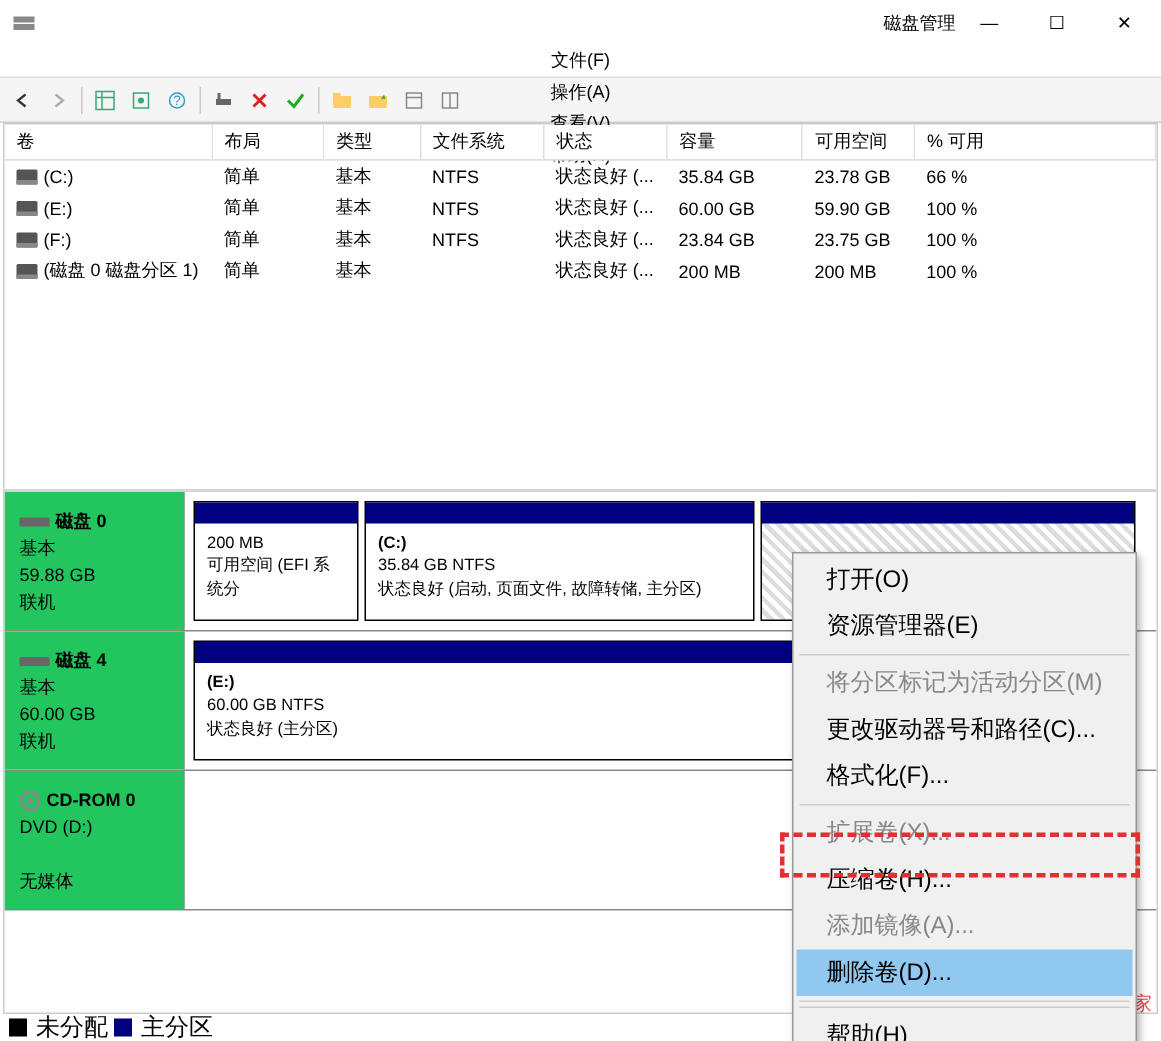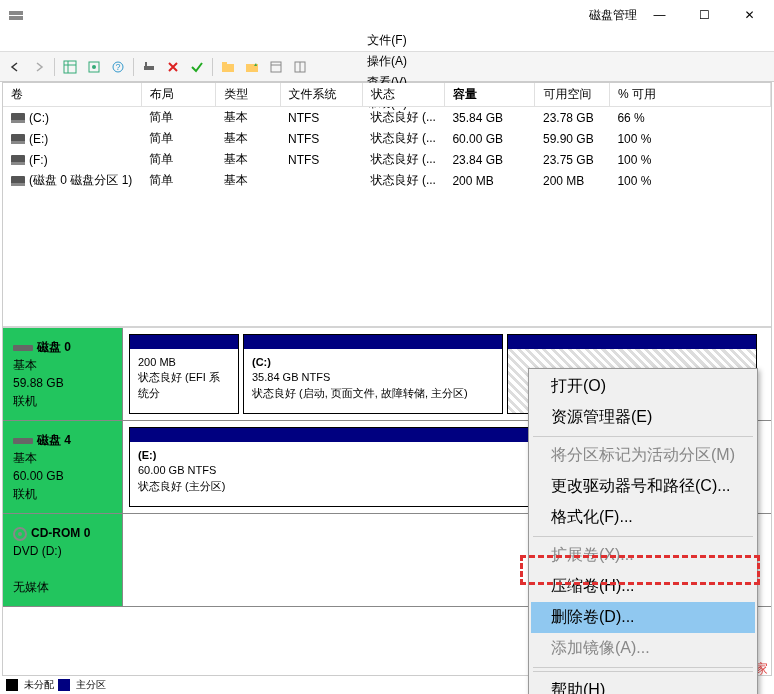--- a/index.html
+++ b/index.html
@@ -36,21 +36,21 @@
 .disk-name { font-weight: bold; }
 .disk-info div { line-height: 1.5; }
 .disk-bar { flex: 1; display: flex; gap: 4px; padding: 6px; position: relative; }
 .partition { border: 1px solid #000; display: flex; flex-direction: column; }
 .partition .p-header { height: 14px; }
 .partition.primary .p-header { background: #000080; }
 .partition.selected { background: repeating-linear-gradient(45deg, #fff, #fff 3px, #ddd 3px, #ddd 6px); }
 .partition .p-body { padding: 6px 8px; flex: 1; font-size: 11px; line-height: 1.4; }
 .partition .p-title { font-weight: bold; }
 
-.statusbar { height: 18px; display: flex; align-items: center; padding: 0 6px; font-size: 10px; gap: 4px; }
+.statusbar { height: 18px; display: flex; align-items: center; padding: 0 6px; font-size: 16px; gap: 4px; }
 .legend-box { width: 12px; height: 12px; display: inline-block; margin-right: 2px; vertical-align: middle; }
 .legend-una { background: #000; }
 .legend-pri { background: #000080; }
 
 .context-menu { position: absolute; width: 230px; background: #f0f0f0; border: 1px solid #999; box-shadow: 2px 2px 5px rgba(0,0,0,0.3); z-index: 100; padding: 2px; }
 .cm-item { padding: 5px 20px; cursor: default; font-size: 16px; }
 .cm-item.disabled { color: #888; }
 .cm-item.highlighted { background: #90c8f0; }
 .cm-sep { height: 1px; background: #ccc; margin: 3px 2px; }
 .cm-highlight-box { position: absolute; border: 3px dashed #e03030; pointer-events: none; z-index: 101; }
@@ -164,21 +164,21 @@
 <div class="main">
   <div class="volume-list">
     <table class="vol-table">
       <thead>
           <tr id="vol-head">
             <th style="width: 128px;">卷</th>
             <th style="width: 74px;">布局</th>
             <th style="width: 64px;">类型</th>
             <th style="width: 82px;">文件系统</th>
             <th style="width: 78px;">状态</th>
-            <th style="width: 90px; font-weight: bold;">容量</th>
+            <th style="width: 90px;">容量</th>
             <th style="width: 74px;">可用空间</th>
             <th style="width: 160px;">% 可用</th>
           </tr>
         </thead>
       <tbody id="vol-body">
           <tr class="vol-row">
             <td><span class="vol-icon"></span>(C:)</td>
             <td>简单</td>
             <td>基本</td>
             <td>NTFS</td>
@@ -228,21 +228,21 @@
             <div>基本</div>
             <div>59.88 GB</div>
             <div>联机</div>
           </div>
         </div>
         <div class="disk-bar">
           <div class="partition primary" style="width: 110px;">
             <div class="p-header"></div>
             <div class="p-body">
               <div>200 MB</div>
-              <div>状态良好 (EFI 系统分</div>
+              <div>可用空间 (EFI 系统分</div>
             </div>
           </div>
           <div class="partition primary" style="width: 260px;">
             <div class="p-header"></div>
             <div class="p-body">
               <div class="p-title">(C:)</div>
               <div>35.84 GB NTFS</div>
               <div>状态良好 (启动, 页面文件, 故障转储, 主分区)</div>
             </div>
           </div>
@@ -299,22 +299,22 @@
 <div class="context-menu" style="left:528px; top:368px;">
   <div class="cm-item">打开(O)</div>
   <div class="cm-item">资源管理器(E)</div>
   <div class="cm-sep"></div>
   <div class="cm-item disabled">将分区标记为活动分区(M)</div>
   <div class="cm-item">更改驱动器号和路径(C)...</div>
   <div class="cm-item">格式化(F)...</div>
   <div class="cm-sep"></div>
   <div class="cm-item disabled">扩展卷(X)...</div>
   <div class="cm-item">压缩卷(H)...</div>
+  <div class="cm-item disabled">添加镜像(A)...</div>
   <div class="cm-item highlighted">删除卷(D)...</div>
-  <div class="cm-item disabled">添加镜像(A)...</div>
   <div class="cm-sep"></div>
   <div class="cm-sep"></div>
   <div class="cm-item">帮助(H)</div>
 </div>
 <div class="cm-highlight-box" style="left:520px; top:555px; width:240px; height:30px;"></div>
 
 <div class="watermark">
   <div class="wm-icon">
     <svg width="18" height="18" viewBox="0 0 18 18">
         <path d="M3 9 L9 3 L15 9 L15 16 L3 16 Z" fill="none" stroke="#1976d2" stroke-width="1.5"></path>

